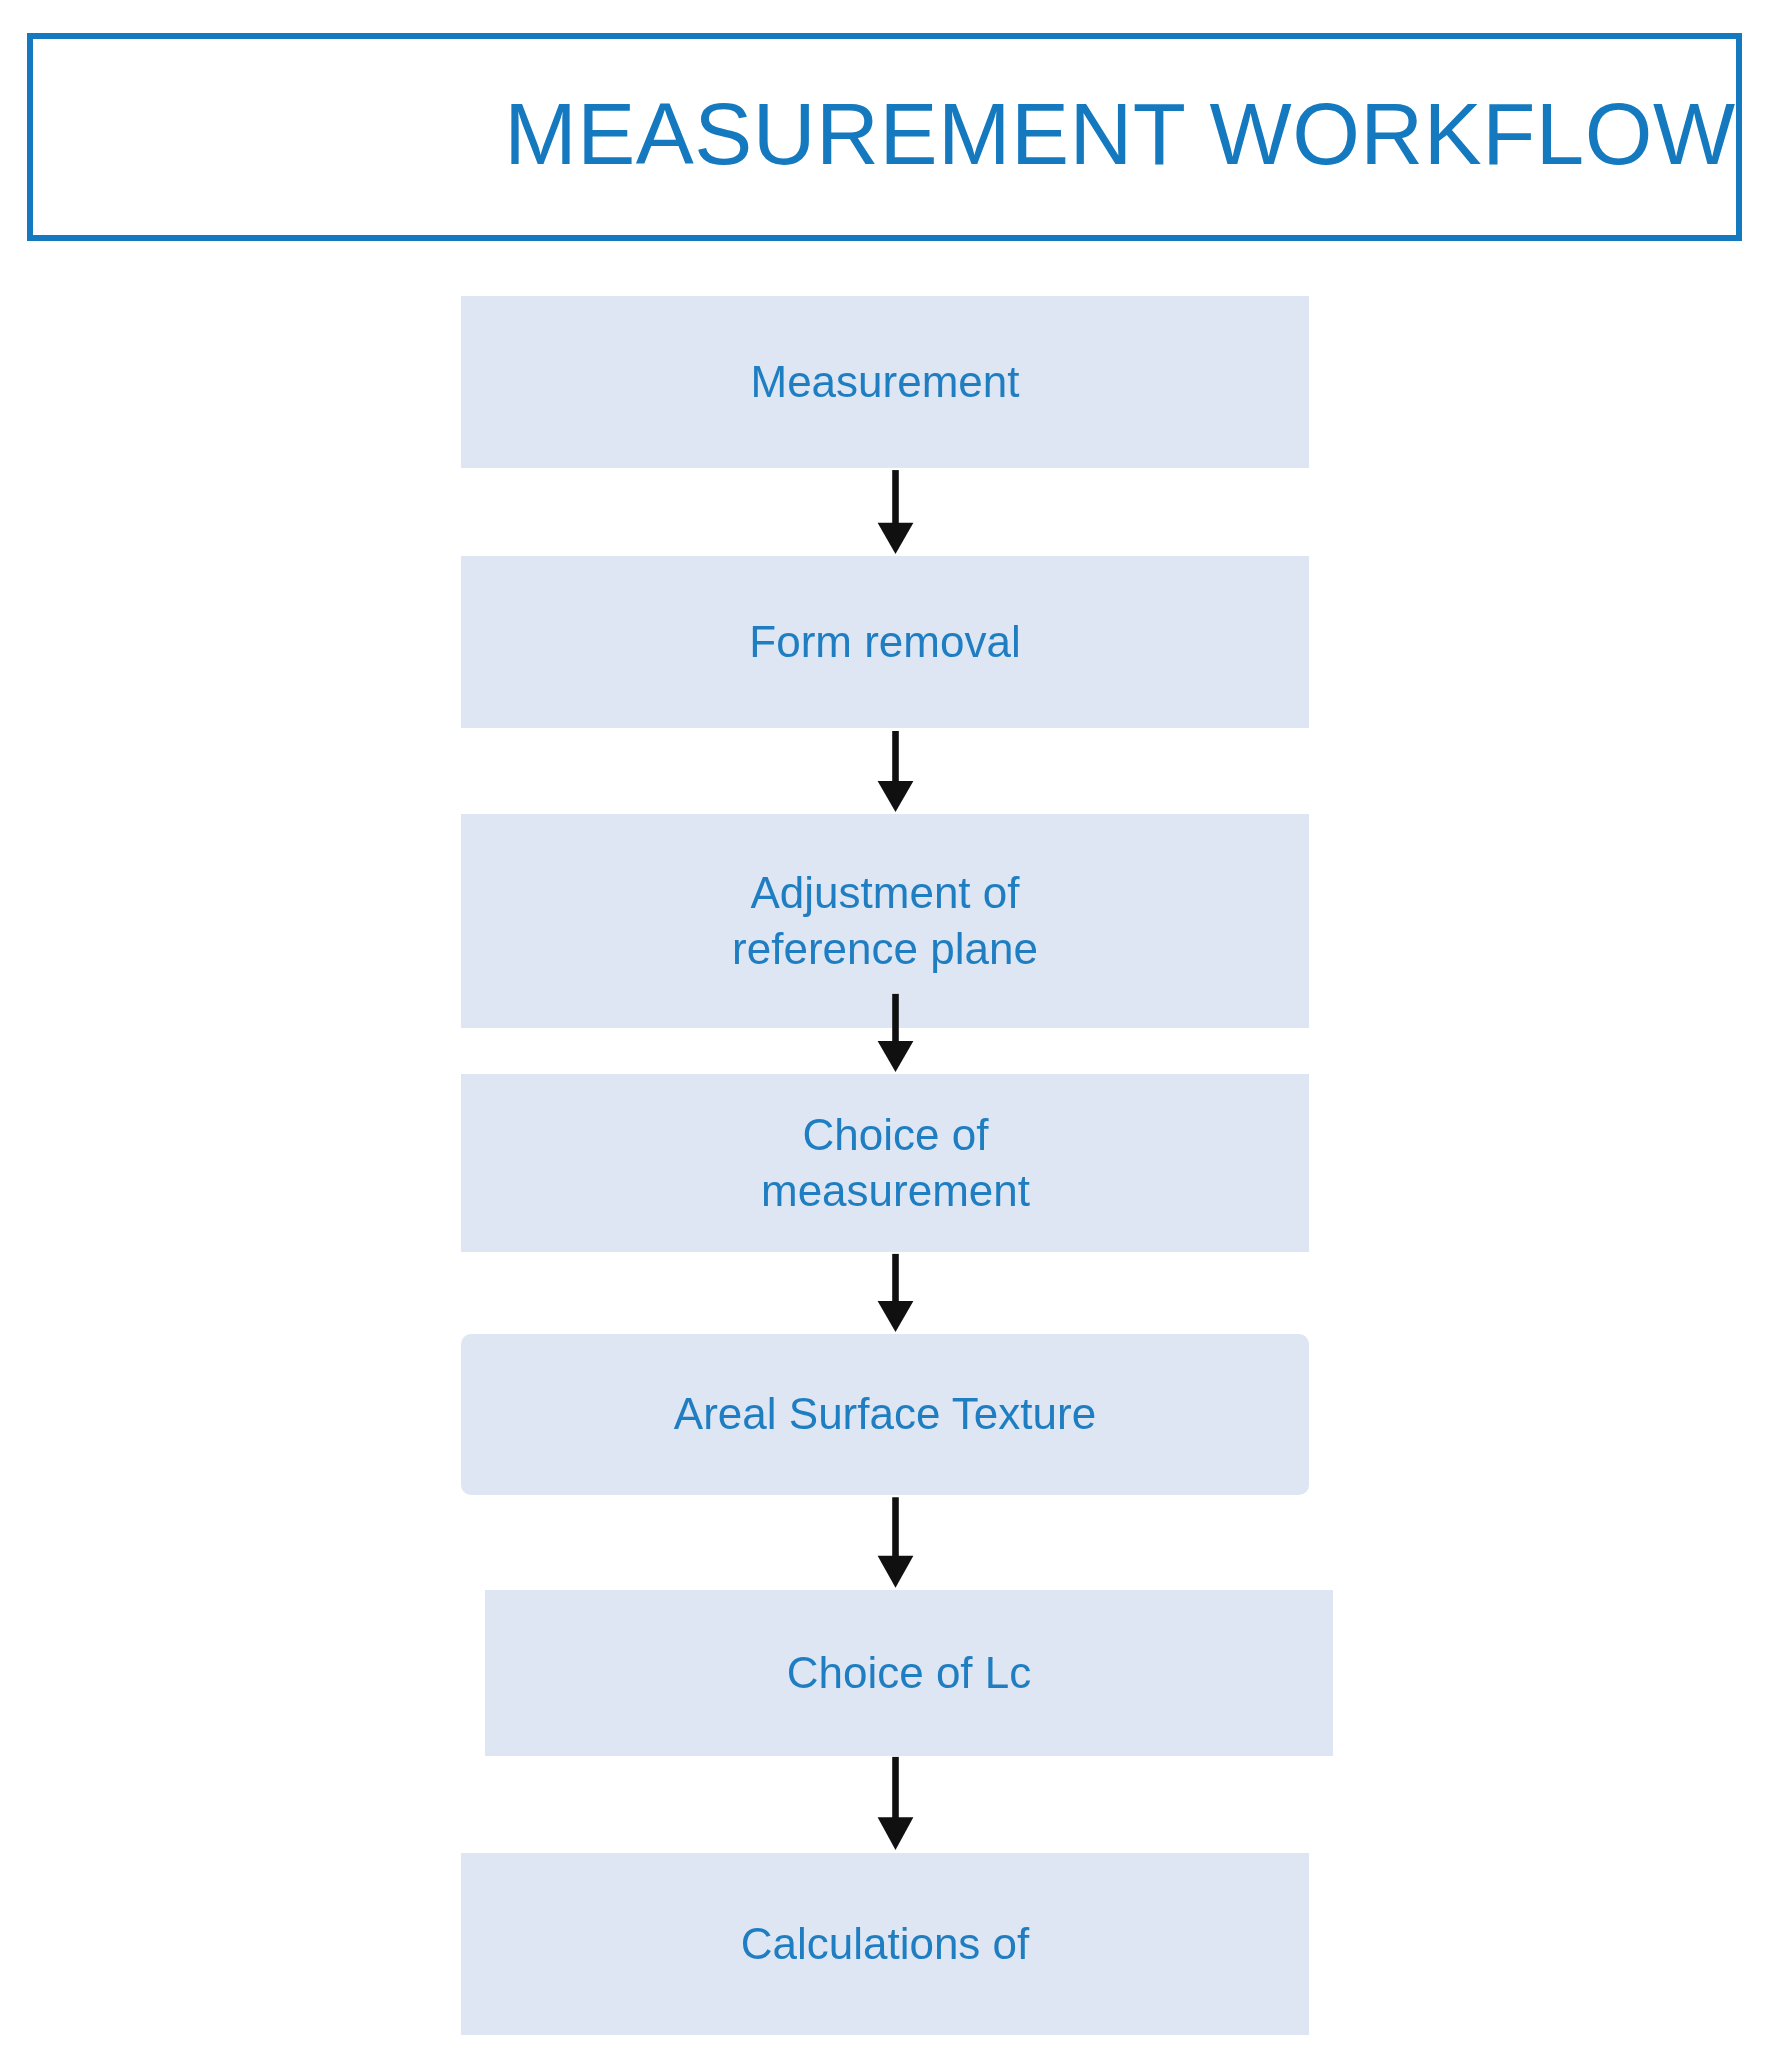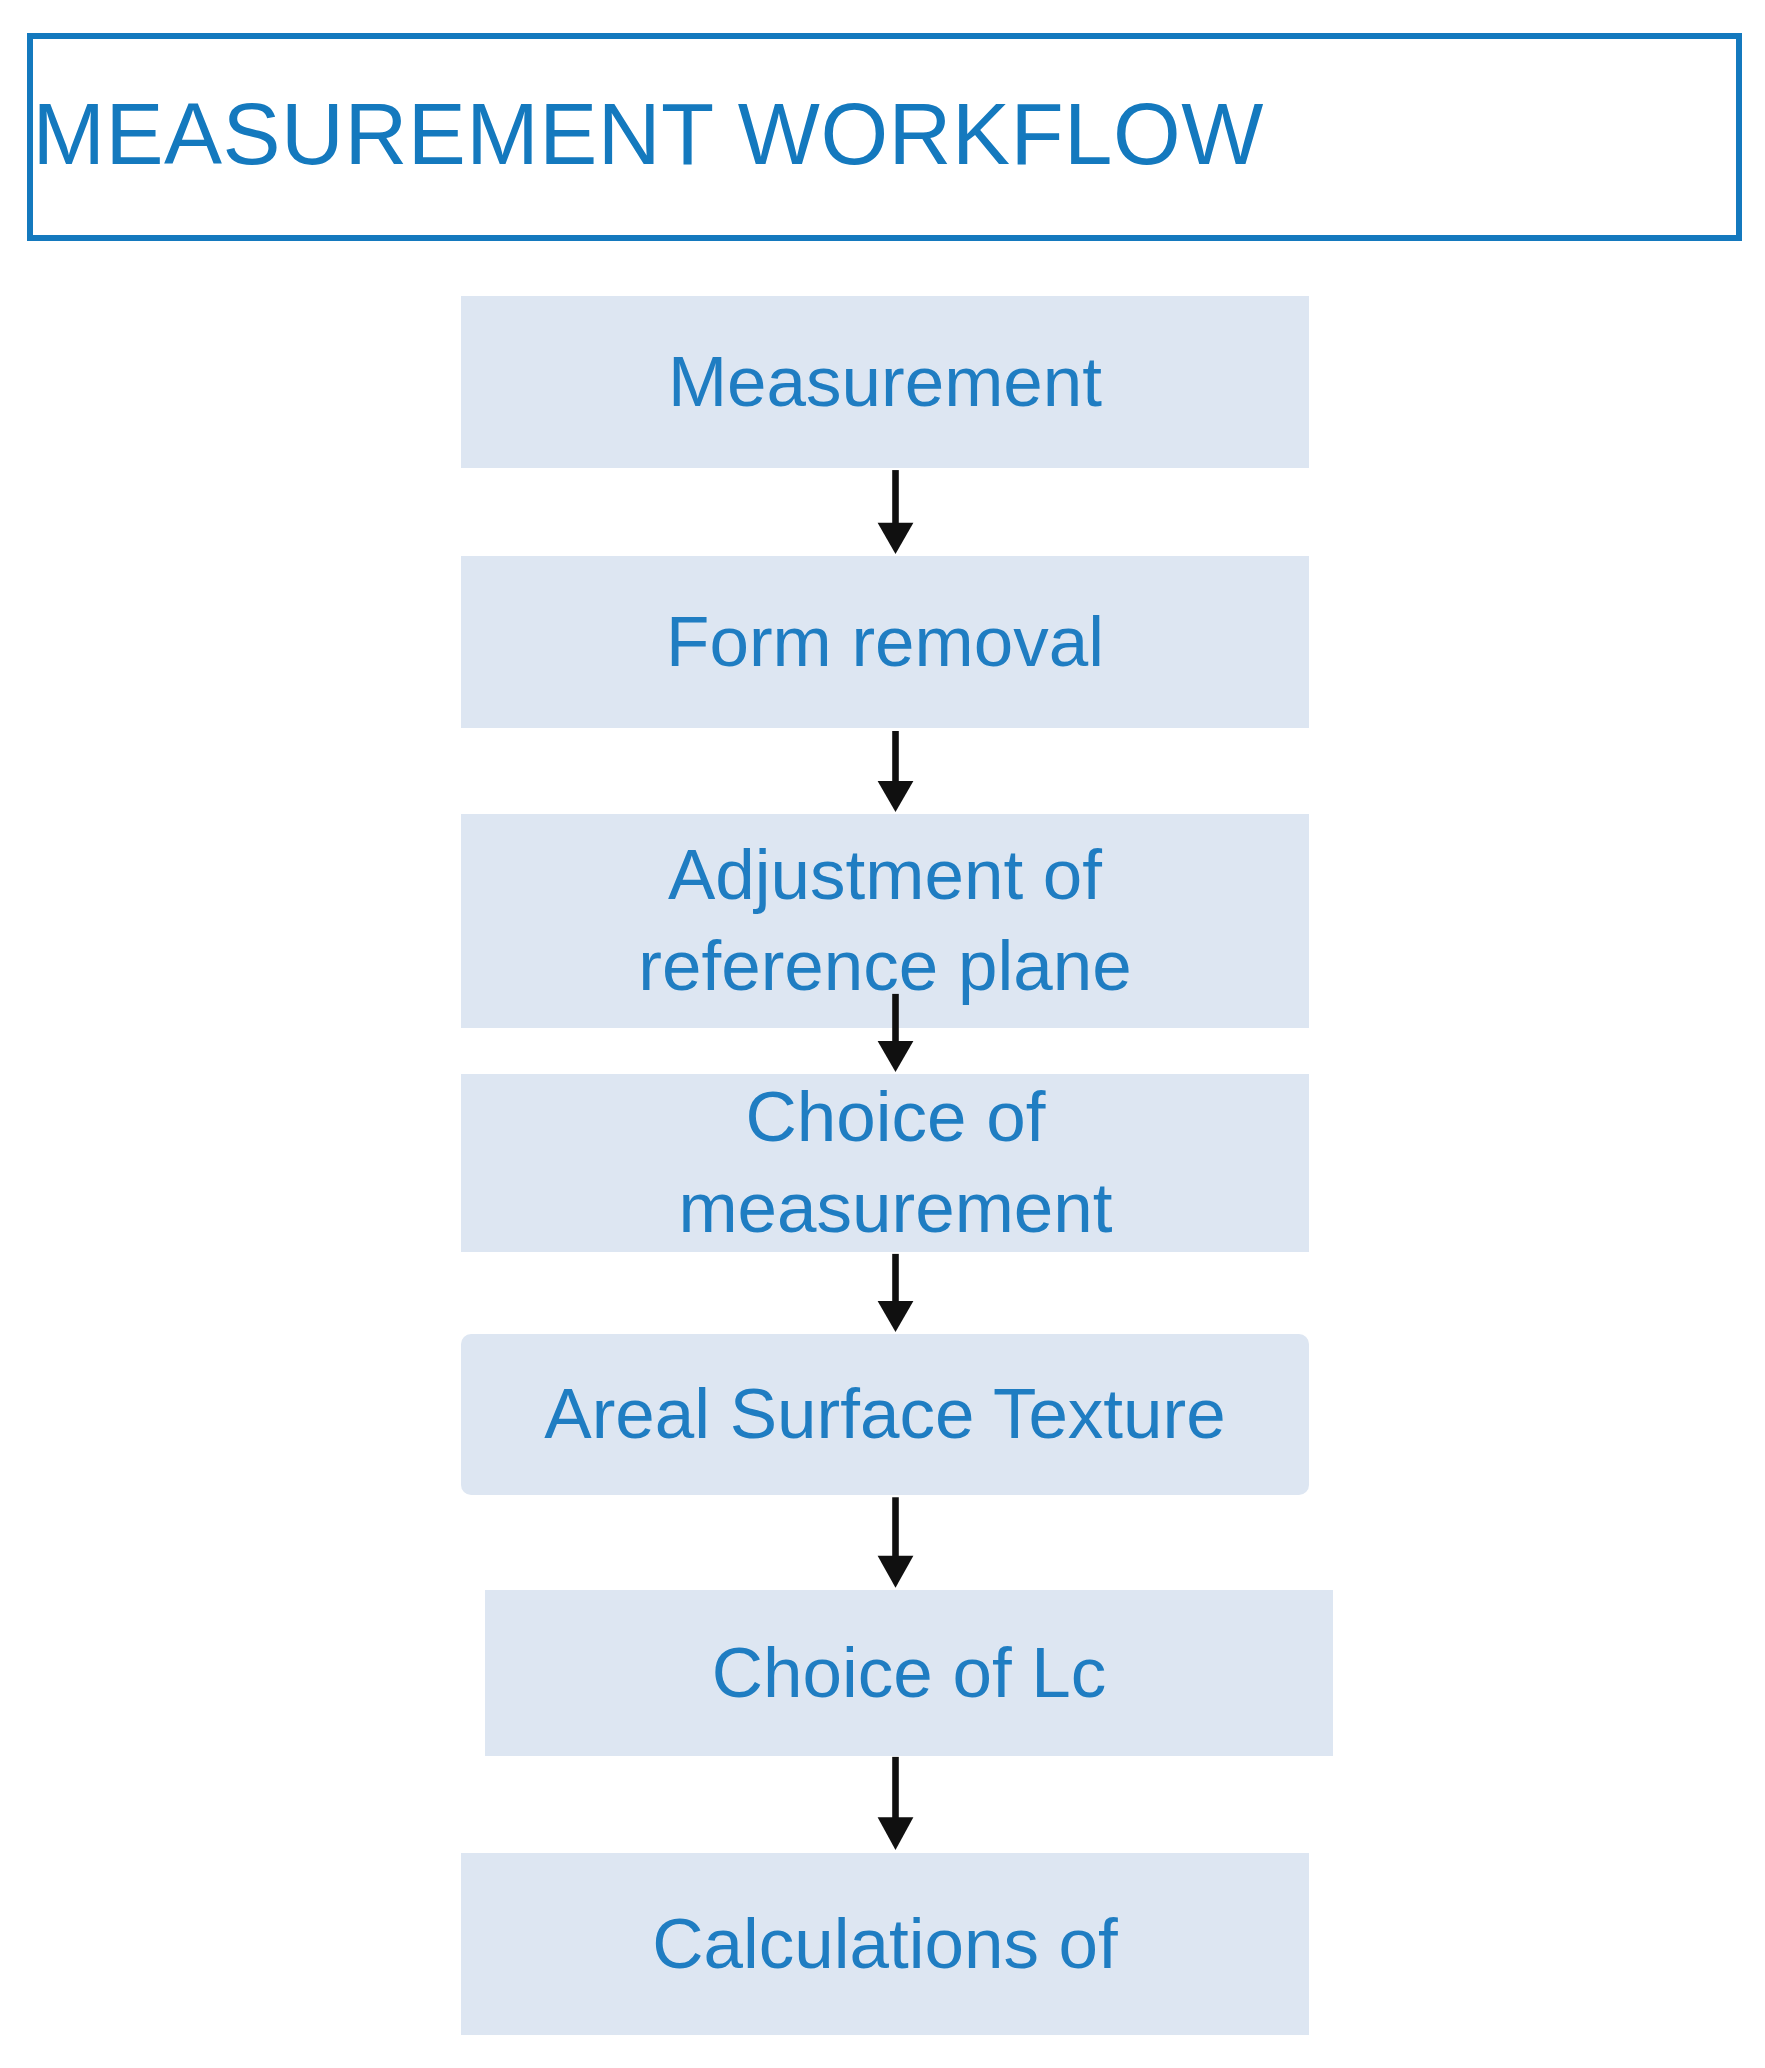--- a/index.html
+++ b/index.html
@@ -29,21 +29,21 @@
     position: absolute;
     left: 26.5px;
     top: 33px;
     width: 1715px;
     height: 208px;
     box-sizing: border-box;
     border: 6.6px solid #1479BE;
     background: #FFFFFF;
     display: flex;
     align-items: center;
-    justify-content: flex-start;
+    justify-content: flex-end;
   }
   .title-text {
     font-size: 87px;
     line-height: 1;
     letter-spacing: 0.5px;
     color: #1479BE;
     font-weight: 400;
     white-space: nowrap;
     transform: translateY(-3.8px);
   }
@@ -55,21 +55,21 @@
     width: 848px;
     background: #DDE6F2;
     display: flex;
     flex-direction: column;
     align-items: center;
     justify-content: center;
     box-sizing: border-box;
   }
   .flow-label {
     color: #1F7DC2;
-    font-size: 71px;
+    font-size: 44px;
     line-height: 1.28;
     text-align: center;
     font-weight: 400;
     white-space: nowrap;
   }
 
   .box-1 { top: 296px;  height: 172px; }
   .box-2 { top: 556px;  height: 172px; }
   .box-3 { top: 814px;  height: 214px; }
   .box-4 { top: 1074px; height: 178px; padding-left: 21px; }

